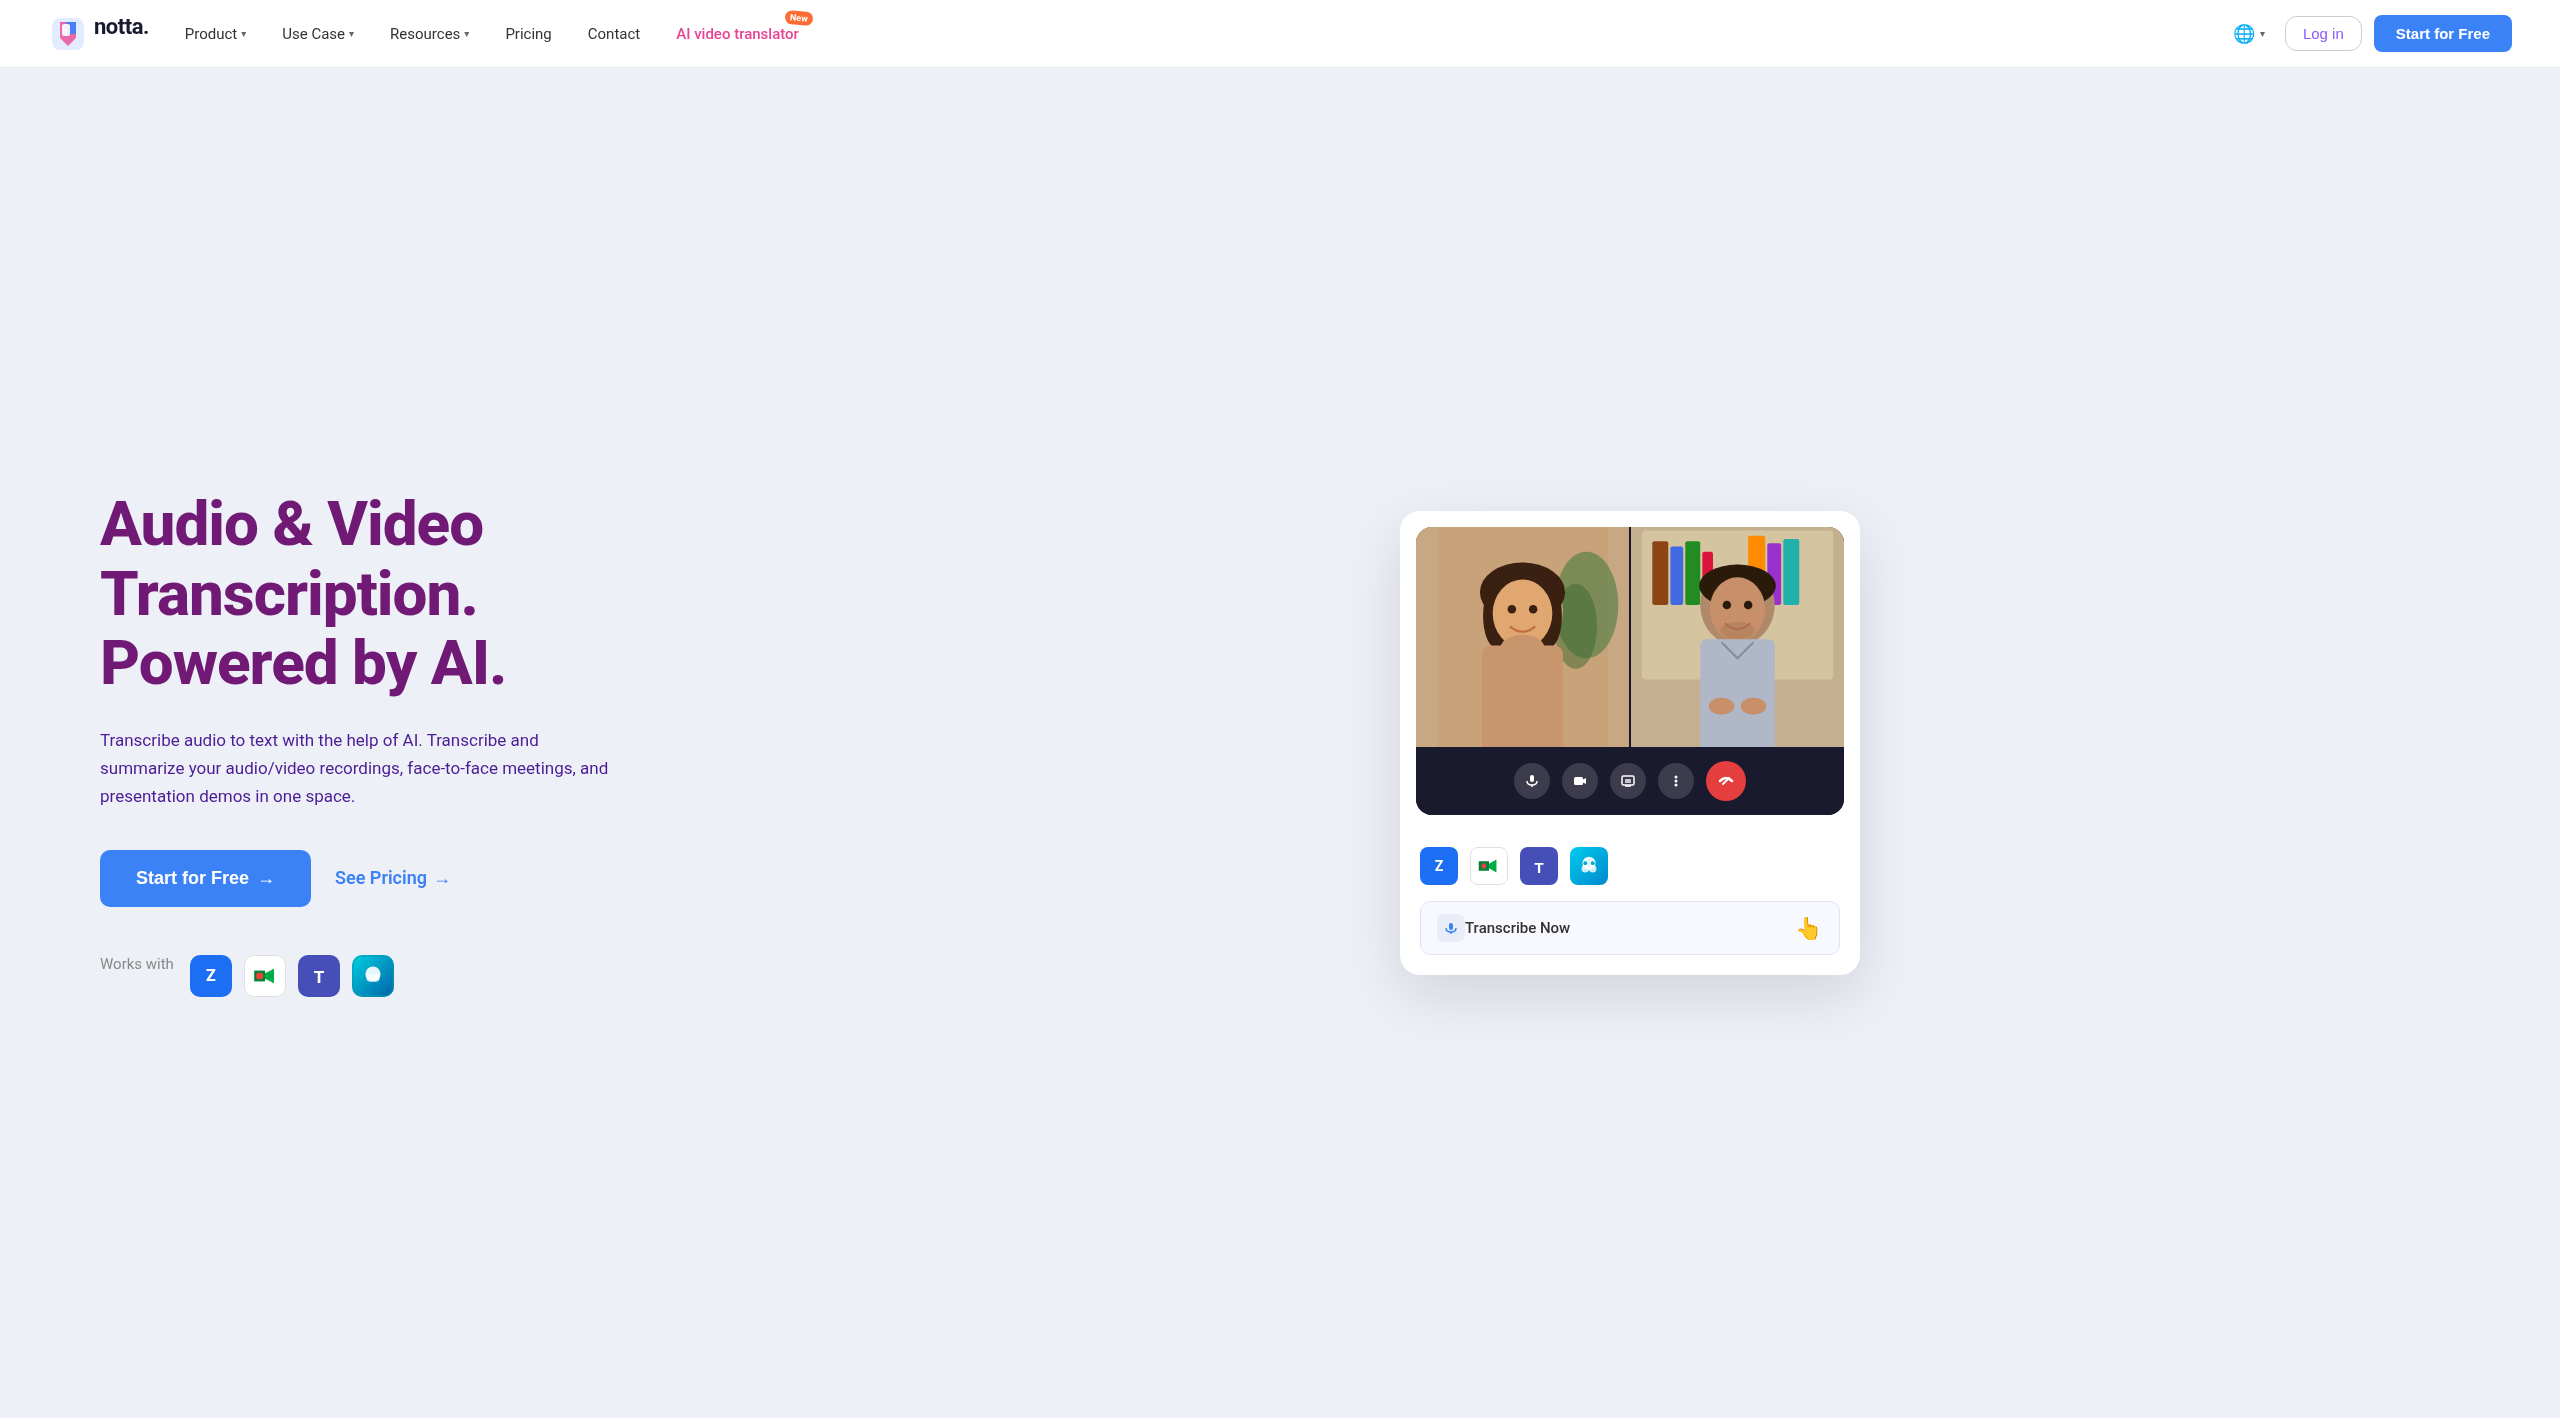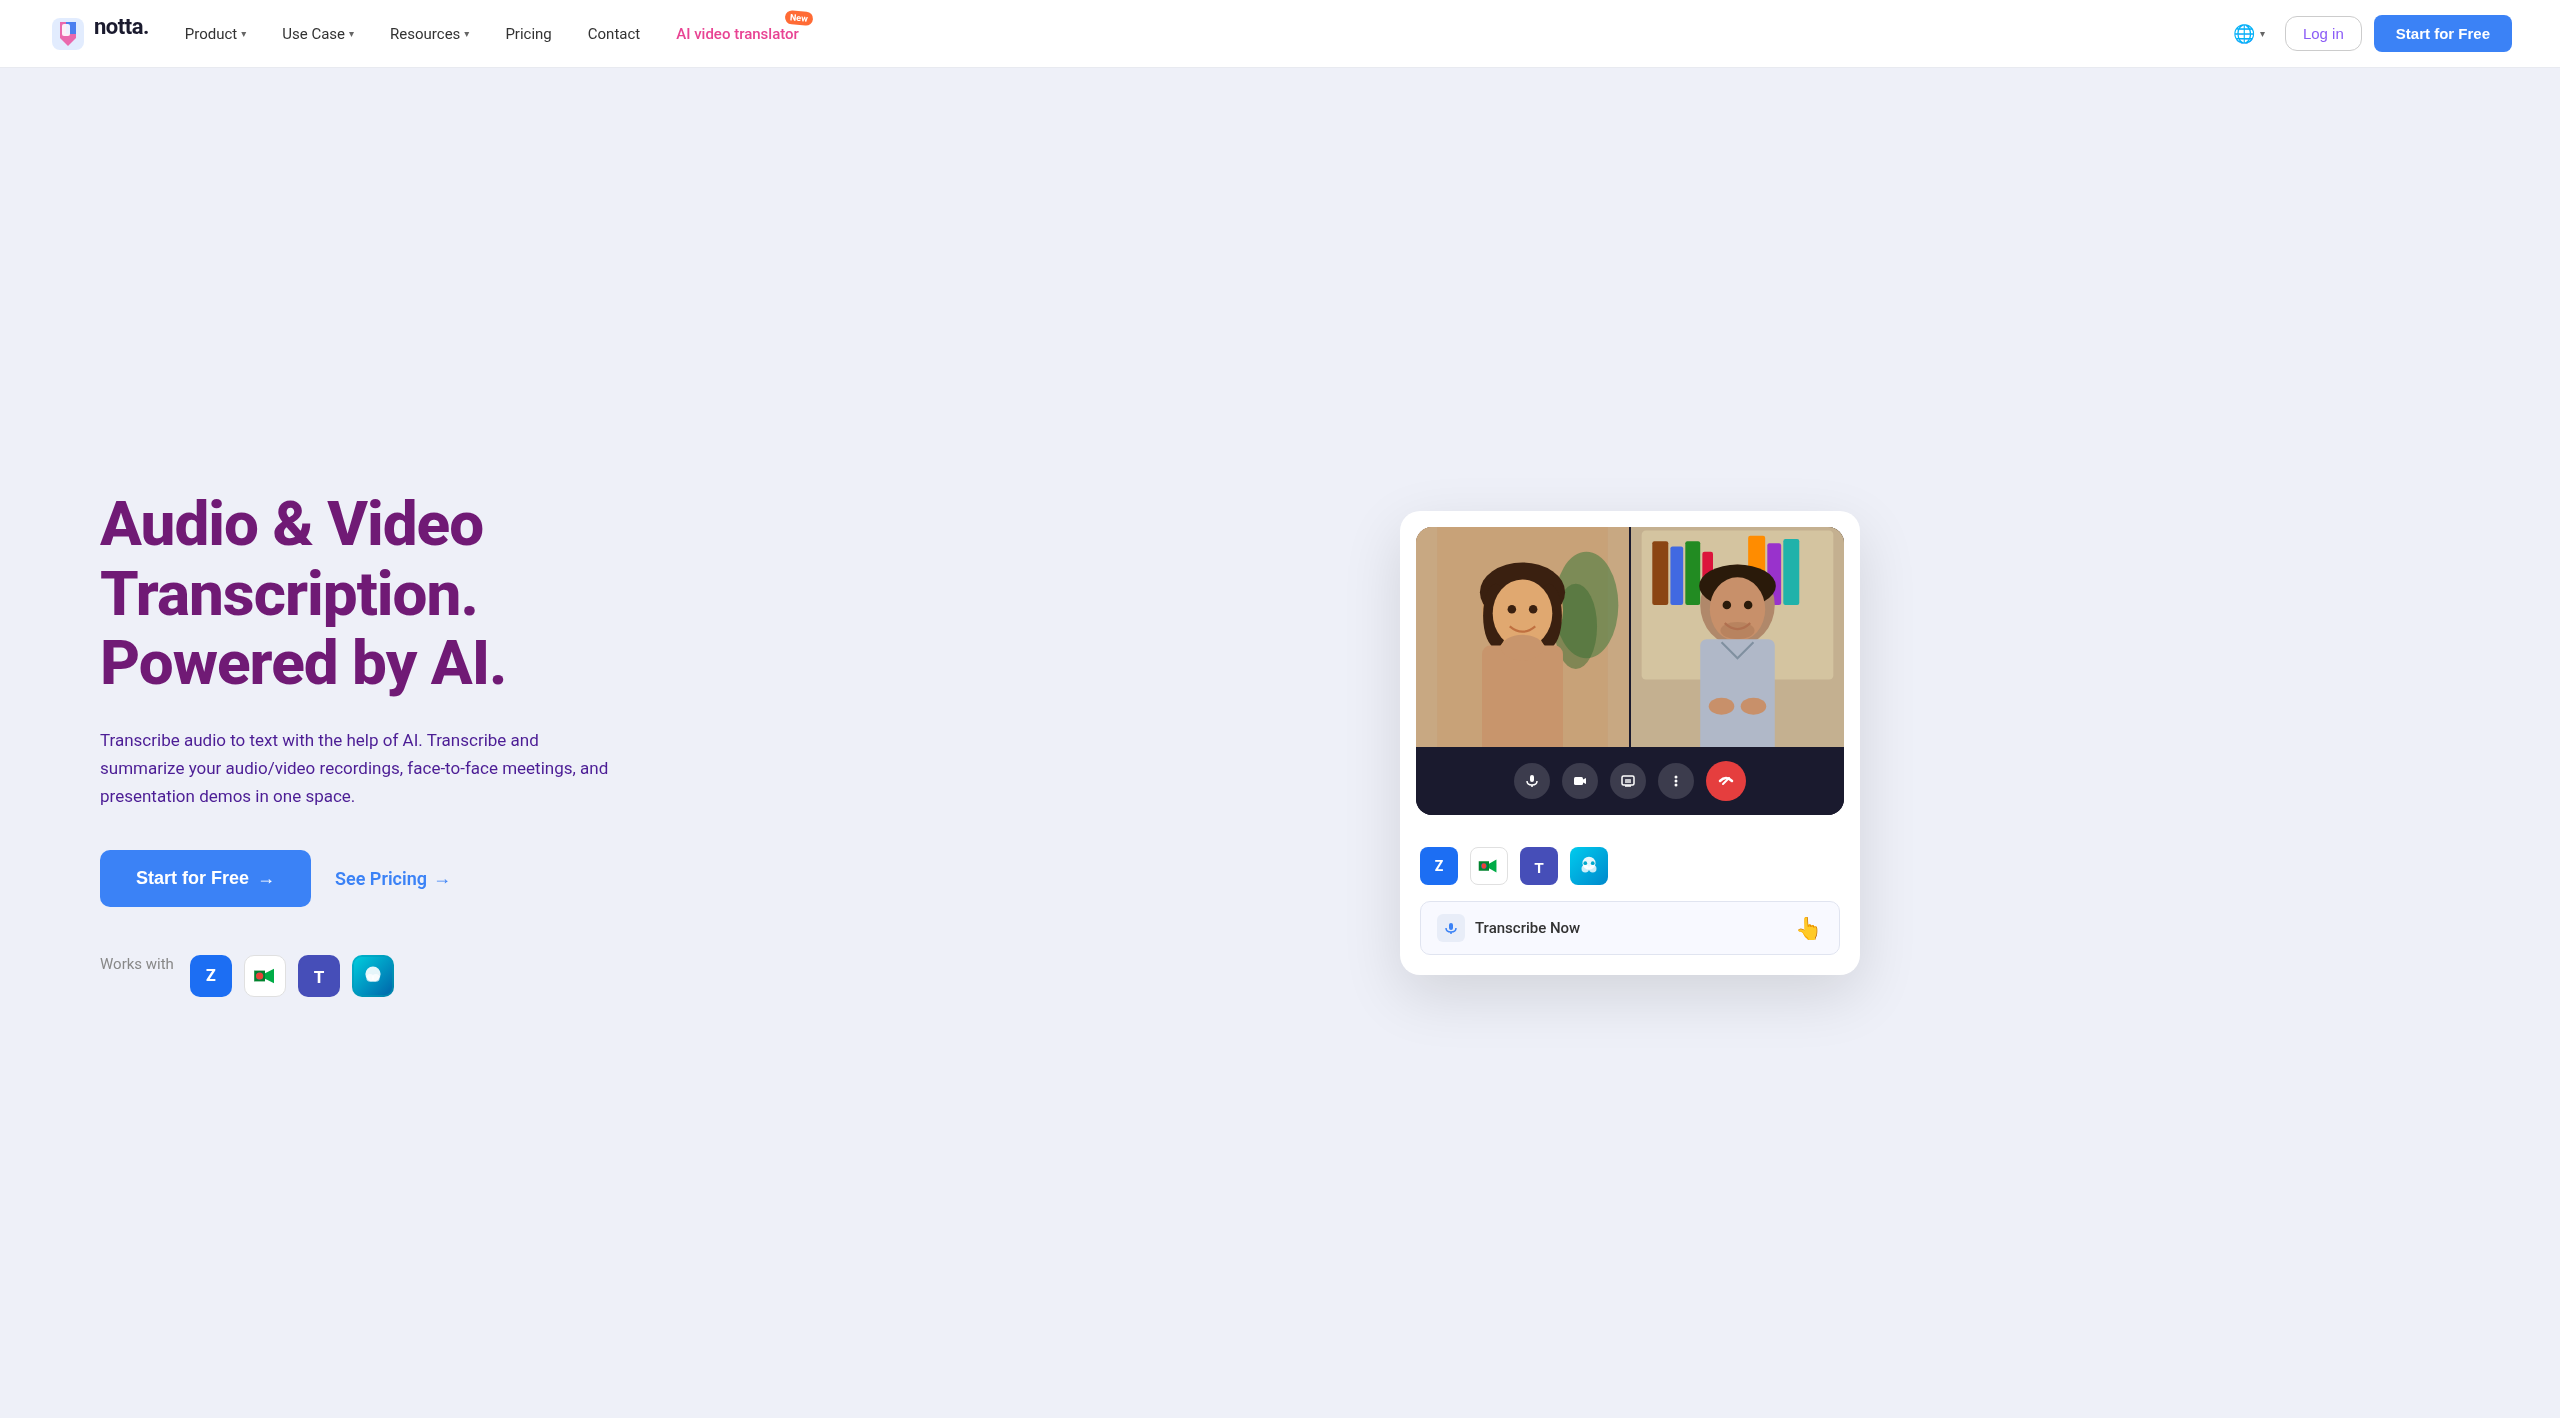--- a/index.html
+++ b/index.html
@@ -158,21 +158,20 @@
       align-items: center;
       gap: 8px;
     }
     .btn-pricing {
       color: #3b82f6;
       font-size: 18px;
       font-weight: 600;
       cursor: pointer;
       text-decoration: none;
       display: flex;
-      align-items: center;
       gap: 6px;
     }
     .works-with {
       display: flex;
       gap: 16px;
     }
     .works-with-text {
       font-size: 15px;
       color: #888;
     }
@@ -269,21 +268,20 @@
       height: 38px;
       border-radius: 8px;
       display: flex;
       align-items: center;
       justify-content: center;
       font-size: 20px;
     }
     .transcribe-row {
       display: flex;
       align-items: center;
-      gap: 10px;
       background: #f8f9ff;
       border: 1.5px solid #e0e4f0;
       border-radius: 10px;
       padding: 12px 16px;
       cursor: pointer;
     }
     .transcribe-icon-wrap {
       width: 28px;
       height: 28px;
       border-radius: 6px;

